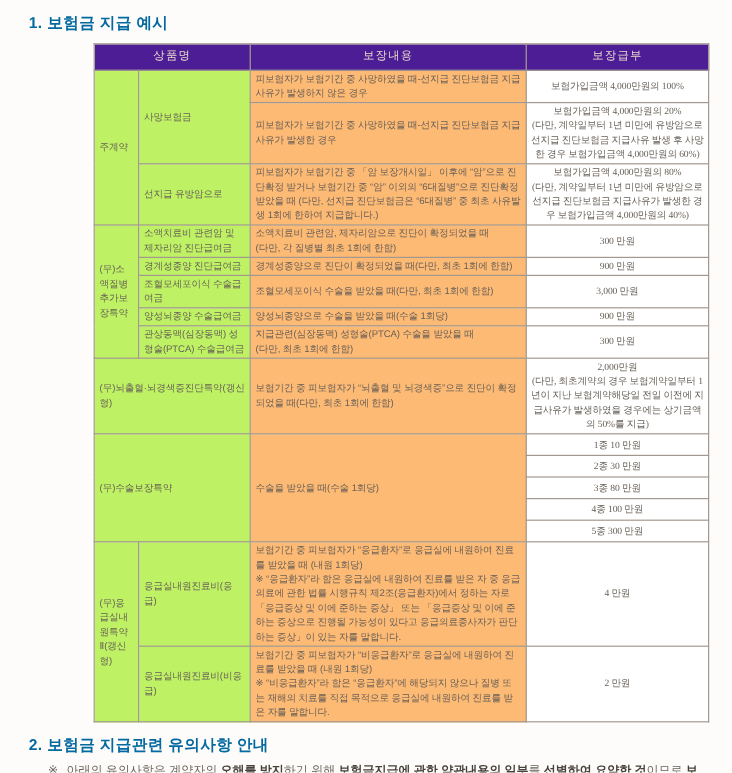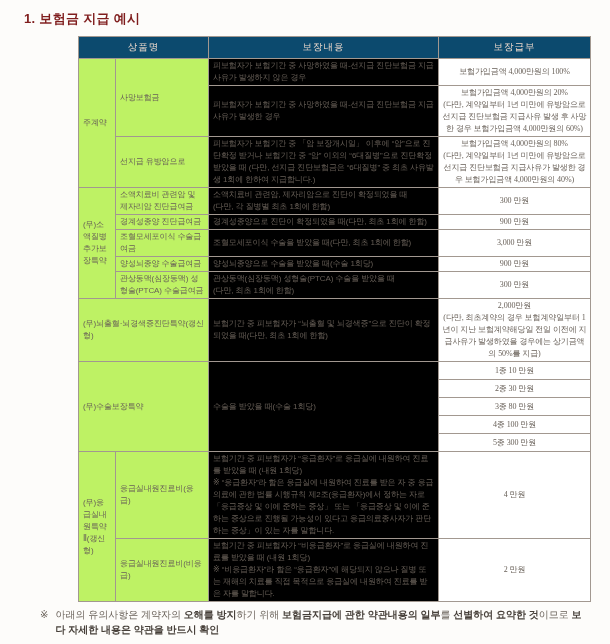--- a/index.html
+++ b/index.html
@@ -2,33 +2,33 @@
 <html><head>
 <meta charset="utf-8">
 <style>
   html,body{margin:0;padding:0;background:#ffffff;}
   .page{
     width:610px;height:644px;position:relative;overflow:hidden;
     background:#fdfcfa;font-family:"Liberation Sans","DejaVu Sans",sans-serif;
     color:#675f57;
   }
   .sec-title{
-    font-size:13px;font-weight:bold;color:#7f1d1d;
+    font-size:13px;font-weight:bold;color:#0369a1;
     margin:10px 0 0 24px;letter-spacing:0.3px;
   }
   table{border-collapse:collapse;table-layout:fixed;}
   #t1{margin:8px 0 0 78px;width:512px;font-size:8px;letter-spacing:-0.1px;}
   #t1 th,#t1 td{border:1px solid #a29890;padding:1px 4px;vertical-align:middle;line-height:1.5;}
   #t1 th{
-    background:#0c4a6e;color:#ecd9cc;font-weight:normal;
+    background:#4c1d95;color:#ecd9cc;font-weight:normal;
     font-size:9.5px;height:19px;text-align:center;letter-spacing:1px;
   }
   .peach{background:#bef264;}
   #t1 .group,#t1 .name{text-align:left;}
-  #t1 .desc{text-align:left;white-space:pre-line;background:#000000;}
+  #t1 .desc{text-align:left;white-space:pre-line;background:#fdba74;}
   #t1 .val{text-align:center;white-space:pre-line;background:#fff;padding:1px 3px;font-family:Liberation Serif, serif;}
   .note{
     display:flex;margin:5px 0 0 40px;width:548px;
     font-size:10px;line-height:1.5;color:#6a625a;
   }
   .note .marker{margin-right:7px;flex:0 0 auto;}
   .note b{color:#47403a;}
   
   .h22{height:22px}.h46{height:46px}.h48{height:48px}.h23{height:23px}
   .h15{height:15px}.h21{height:21px}.h56{height:56px}.h18{height:18px}
@@ -90,21 +90,21 @@
         <td class="desc">조혈모세포이식 수술을 받았을 때(다만, 최초 1회에 한함)</td>
         <td class="val">3,000 만원</td>
       </tr>
       <tr class="h15">
         <td class="peach name">양성뇌종양 수술급여금</td>
         <td class="desc">양성뇌종양으로 수술을 받았을 때(수술 1회당)</td>
         <td class="val">900 만원</td>
       </tr>
       <tr class="h23">
         <td class="peach name">관상동맥(심장동맥) 성형술(PTCA) 수술급여금</td>
-        <td class="desc">관상동맥(심장동맥) 성형술(PTCA) 수술을 받았을 때
+        <td class="desc">지급관련(심장동맥) 성형술(PTCA) 수술을 받았을 때
 (다만, 최초 1회에 한함)</td>
         <td class="val">300 만원</td>
       </tr>
       <tr class="h56">
         <td class="peach group" colspan="2">(무)뇌출혈·뇌경색증진단특약(갱신형)</td>
         <td class="desc">보험기간 중 피보험자가 “뇌출혈 및 뇌경색증”으로 진단이 확정되었을 때(다만, 최초 1회에 한함)</td>
         <td class="val">2,000만원
 (다만, 최초계약의 경우 보험계약일부터 1년이 지난 보험계약해당일 전일 이전에 지급사유가 발생하였을 경우에는 상기금액의 50%를 지급)</td>
       </tr>
       <tr class="h18">
@@ -133,19 +133,20 @@
       </tr>
       <tr class="h45">
         <td class="peach name">응급실내원진료비(비응급)</td>
         <td class="desc">보험기간 중 피보험자가 “비응급환자”로 응급실에 내원하여 진료를 받았을 때 (내원 1회당)
 ※ “비응급환자”라 함은 “응급환자”에 해당되지 않으나 질병 또는 재해의 치료를 직접 목적으로 응급실에 내원하여 진료를 받은 자를 말합니다.</td>
         <td class="val">2 만원</td>
       </tr>
     </tbody>
   </table>
 
+  <div class="sec-title">2. 보험금 지급관련 유의사항 안내</div>
 
   <div class="note">
     <span class="marker">※</span>
     <span class="txt"><span>아래의 유의사항은 계약자의 </span><b>오해를 방지</b><span>하기 위해 </span><b>보험금지급에 관한 약관내용의 일부</b><span>를 </span><b>선별하여 요약한 것</b><span>이므로 </span><b>보다 자세한 내용은 약관을 반드시 확인</b></span>
   </div>
 
 </div>
 
 </body></html>

